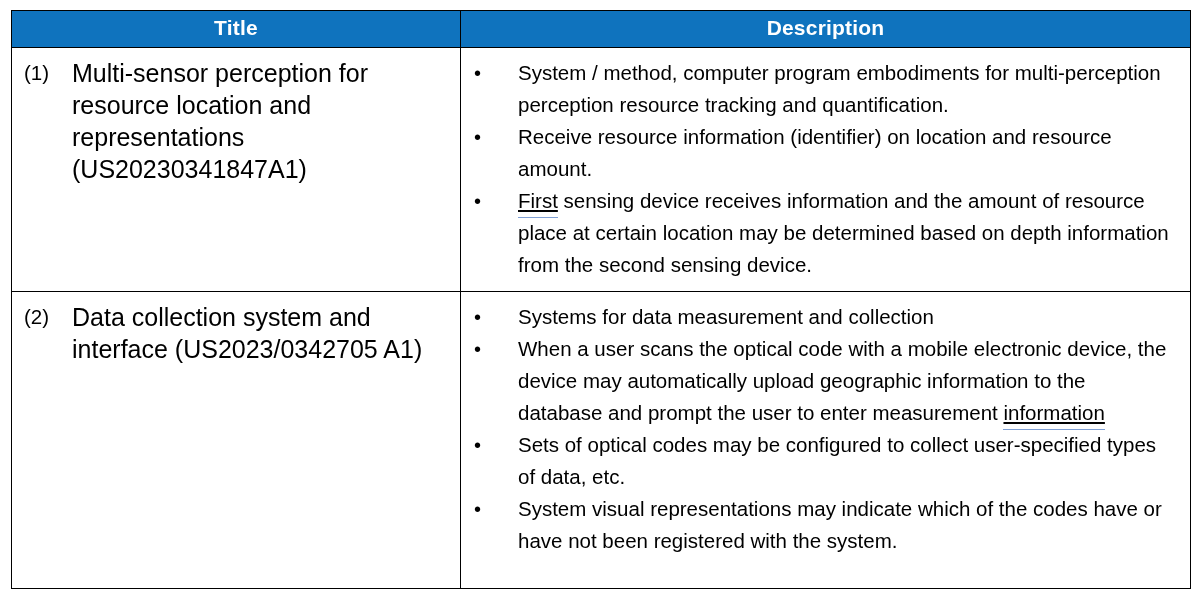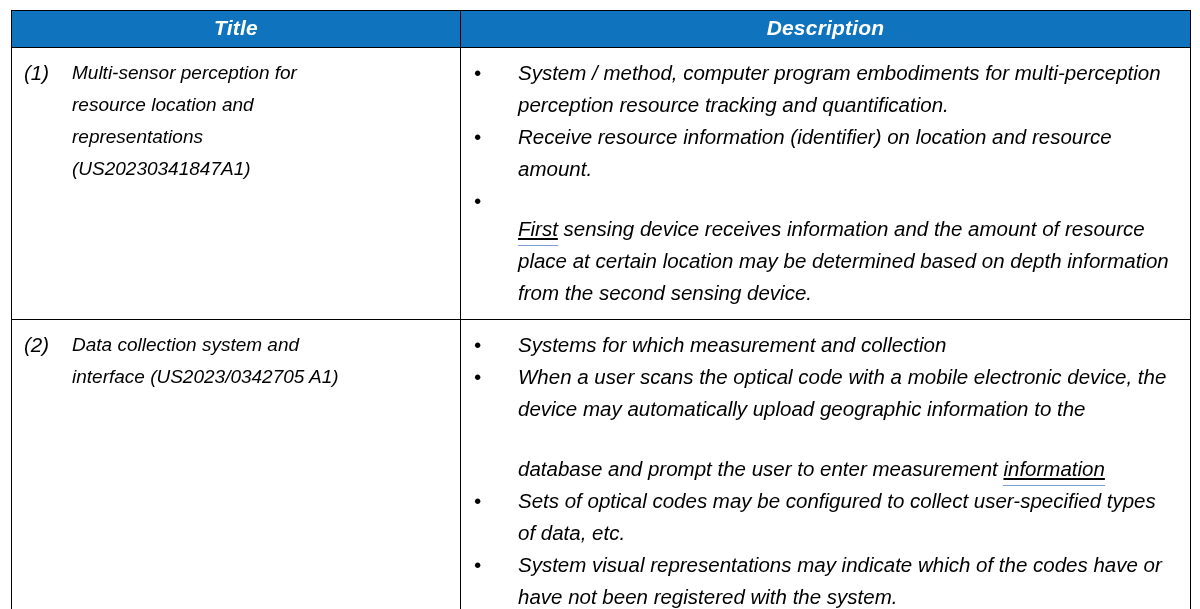--- a/index.html
+++ b/index.html
@@ -15,21 +15,20 @@
     font-family: "Liberation Sans", sans-serif;
     color: #000000;
   }
 
   .page {
     position: relative;
     width: 1200px;
     height: 609px;
     background: #ffffff;
     box-sizing: border-box;
-    font-style: italic;
   }
 
   .patent-table {
     position: absolute;
     left: 11px;
     top: 10px;
     width: 1179px;
     border-collapse: collapse;
     table-layout: fixed;
     border: 1px solid #a6a6a6;
@@ -67,21 +66,21 @@
   }
   .item-number {
     flex: 0 0 auto;
     width: 48px;
     font-size: 20.5px;
     line-height: 32px;
     white-space: nowrap;
   }
   .item-title {
     flex: 1 1 auto;
-    font-size: 19px;
+    font-size: 25px;
     line-height: 32px;
   }
   .item-title .title-line { display: block; }
 
   
   .desc-list {
     list-style: none;
     margin: 0;
     padding: 9px 20px 10px 0;
   }
@@ -100,21 +99,20 @@
     font-size: 20px;
   }
   .underlined {
     text-decoration: underline;
     text-decoration-color: #000000;
     text-underline-offset: 2px;
   }
   .squiggle {
     position: relative;
     display: inline-block;
-    margin-top: 28px;
   }
   .squiggle::after {
     content: "";
     position: absolute;
     left: 0;
     right: 0;
     bottom: -1px;
     height: 1px;
     background: #7f9fd4;
   }
@@ -161,21 +159,21 @@
           <div class="title-cell-inner">
             <span class="item-number">(2)</span>
             <span class="item-title">
                 <span class="title-line">Data collection system and</span>
                 <span class="title-line">interface (US2023/0342705 A1)</span>
               </span>
           </div>
         </td>
         <td>
           <ul class="desc-list">
-              <li><span class="bullet-dot">•</span><span>Systems for which measurement and collection</span></li>
+              <li><span class="bullet-dot">•</span><span>Systems for data measurement and collection</span></li>
               <li><span class="bullet-dot">•</span><span>When a user scans the optical code with a mobile electronic device, the device may automatically upload geographic information to the database and prompt the user to enter measurement </span><span class="underlined squiggle">information</span></li>
               <li><span class="bullet-dot">•</span><span>Sets of optical codes may be configured to collect user-specified types of data, etc.</span></li>
               <li><span class="bullet-dot">•</span><span>System visual representations may indicate which of the codes have or have not been registered with the system.</span></li>
             </ul>
         </td>
       </tr>
     </tbody>
   </table>
 
 </div>

